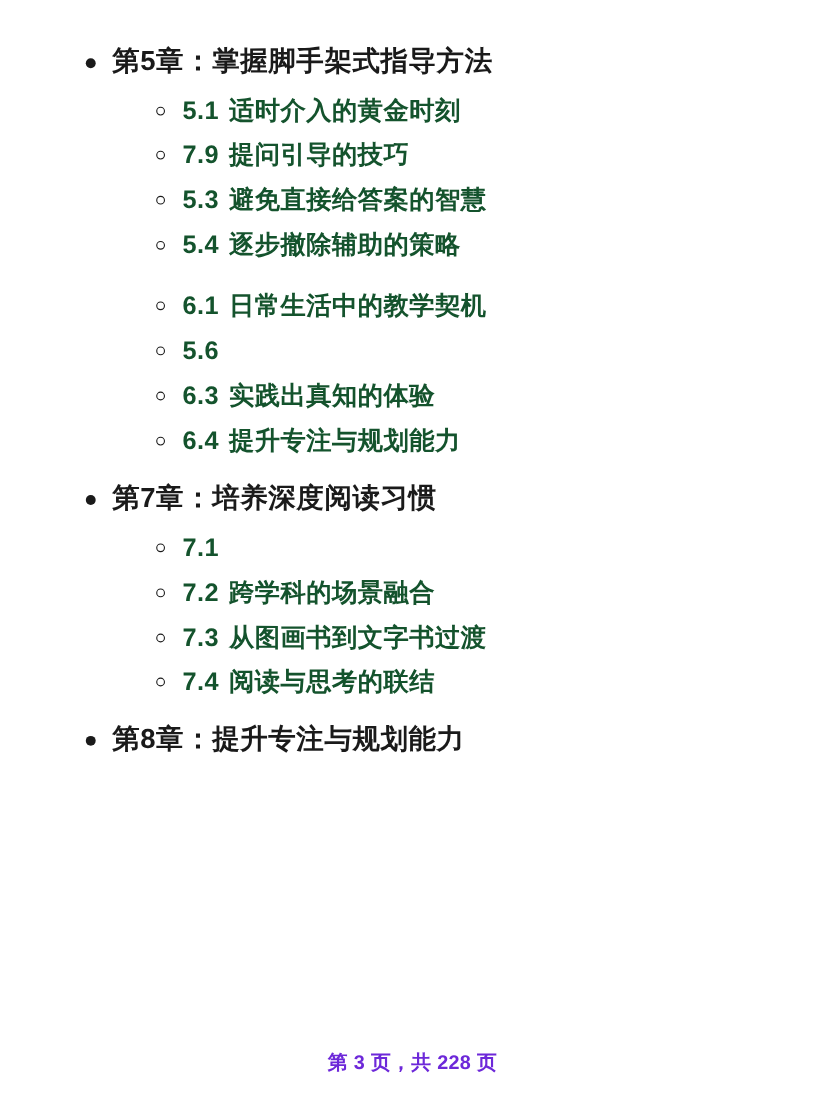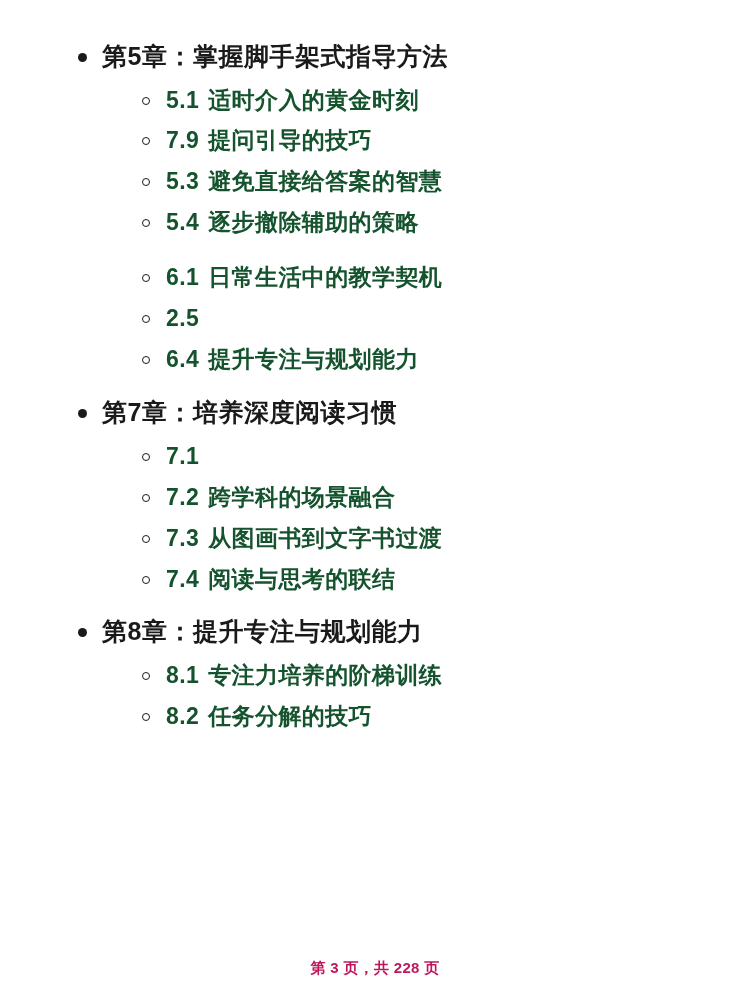--- a/index.html
+++ b/index.html
@@ -84,23 +84,23 @@
   }
   .chapter-block {
     margin-bottom: 14px;
   }
   .footer {
     position: absolute;
     left: 0;
     right: 0;
     bottom: 22px;
     text-align: center;
-    font-size: 15px;
+    font-size: 18px;
     font-weight: 700;
-    color: #be185d;
+    color: #6d28d9;
     letter-spacing: 0.3px;
   }
 </style>
 </head>
 <body>
 
 <div class="page">
 
   <ul class="toc">
 
@@ -136,21 +136,26 @@
 
     <li class="chapter-block">
       <ul class="sections">
         <li class="section">
           <span class="marker"></span>
           <span class="sec-num">6.1</span>
           <span class="sec-text">日常生活中的教学契机</span>
         </li>
         <li class="section">
           <span class="marker"></span>
-          <span class="sec-num">2.5</span>
+          <span class="sec-num">5.6</span>
+        </li>
+        <li class="section">
+          <span class="marker"></span>
+          <span class="sec-num">6.3</span>
+          <span class="sec-text">实践出真知的体验</span>
         </li>
         <li class="section">
           <span class="marker"></span>
           <span class="sec-num">6.4</span>
           <span class="sec-text">提升专注与规划能力</span>
         </li>
       </ul>
     </li>
 
     <li class="chapter-block">
@@ -181,31 +186,19 @@
         </li>
       </ul>
     </li>
 
     <li class="chapter-block">
       <div class="chapter-title">
         <span class="marker"></span>
         <span class="ch-label">第8章：</span>
         <span class="ch-text">提升专注与规划能力</span>
       </div>
-      <ul class="sections">
-        <li class="section">
-          <span class="marker"></span>
-          <span class="sec-num">8.1</span>
-          <span class="sec-text">专注力培养的阶梯训练</span>
-        </li>
-        <li class="section">
-          <span class="marker"></span>
-          <span class="sec-num">8.2</span>
-          <span class="sec-text">任务分解的技巧</span>
-        </li>
-      </ul>
     </li>
 
   </ul>
 
   <div class="footer">第 3 页，共 228 页</div>
 
 </div>
 
 </body></html>

